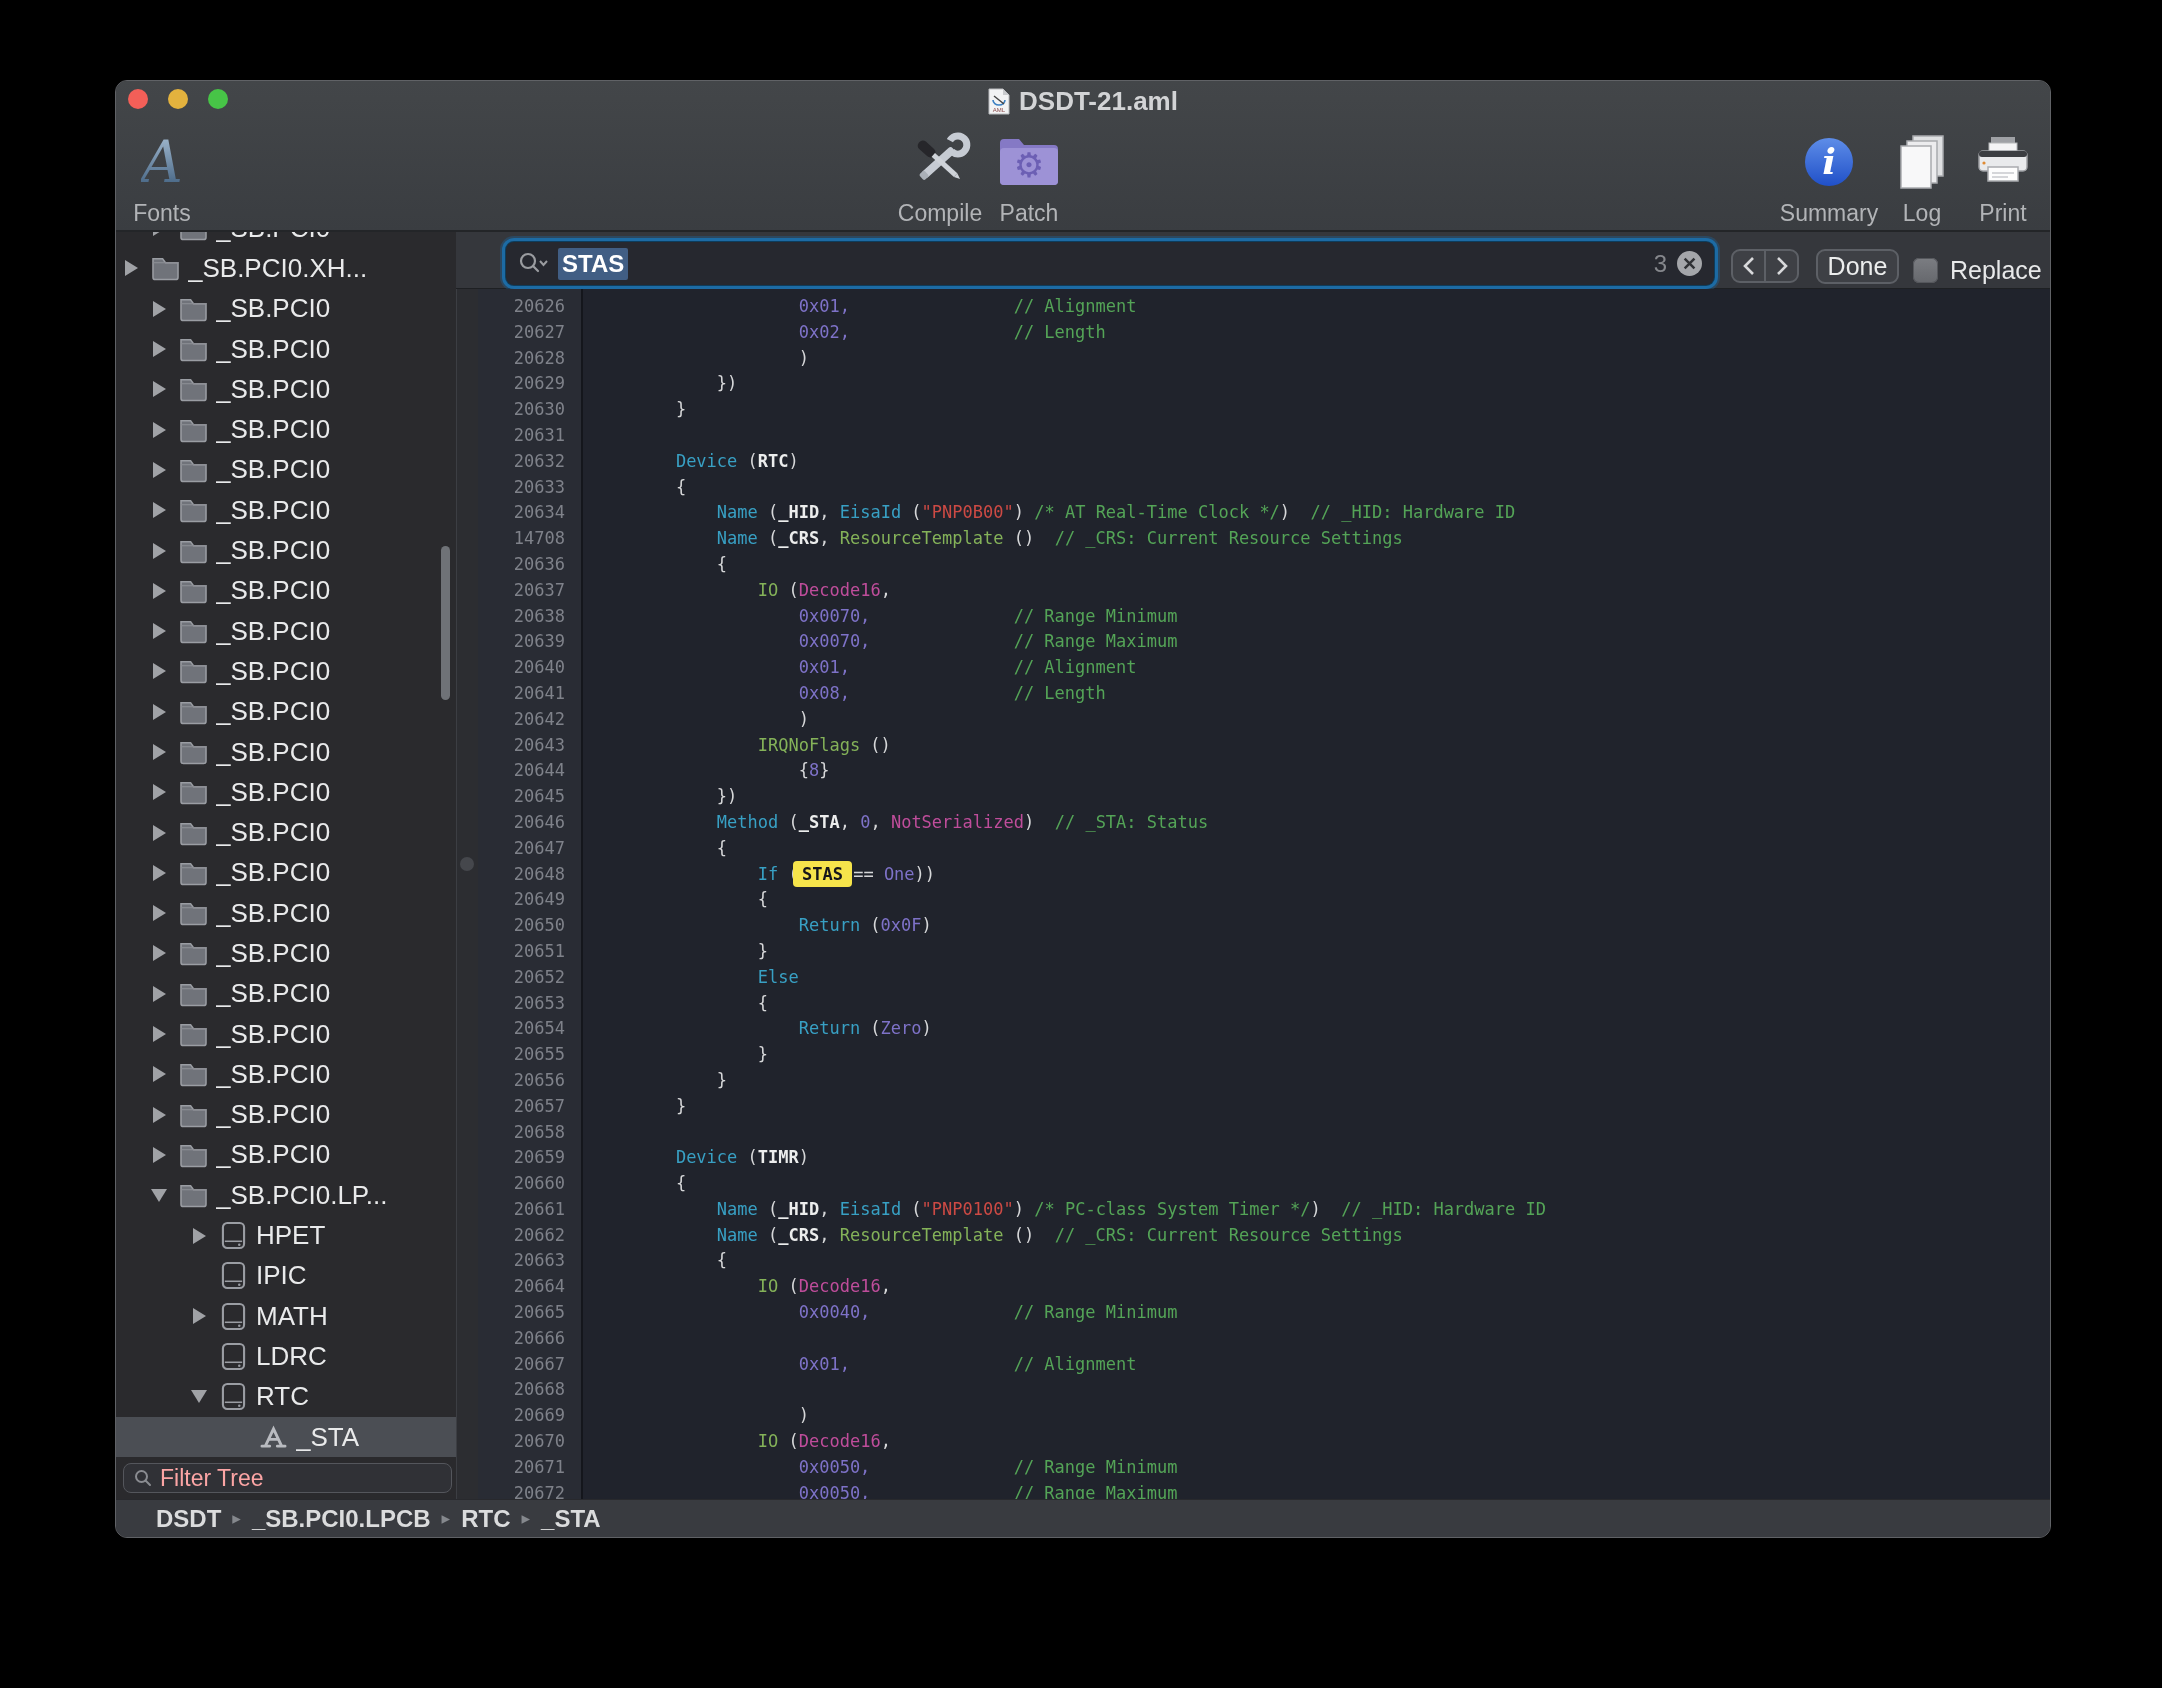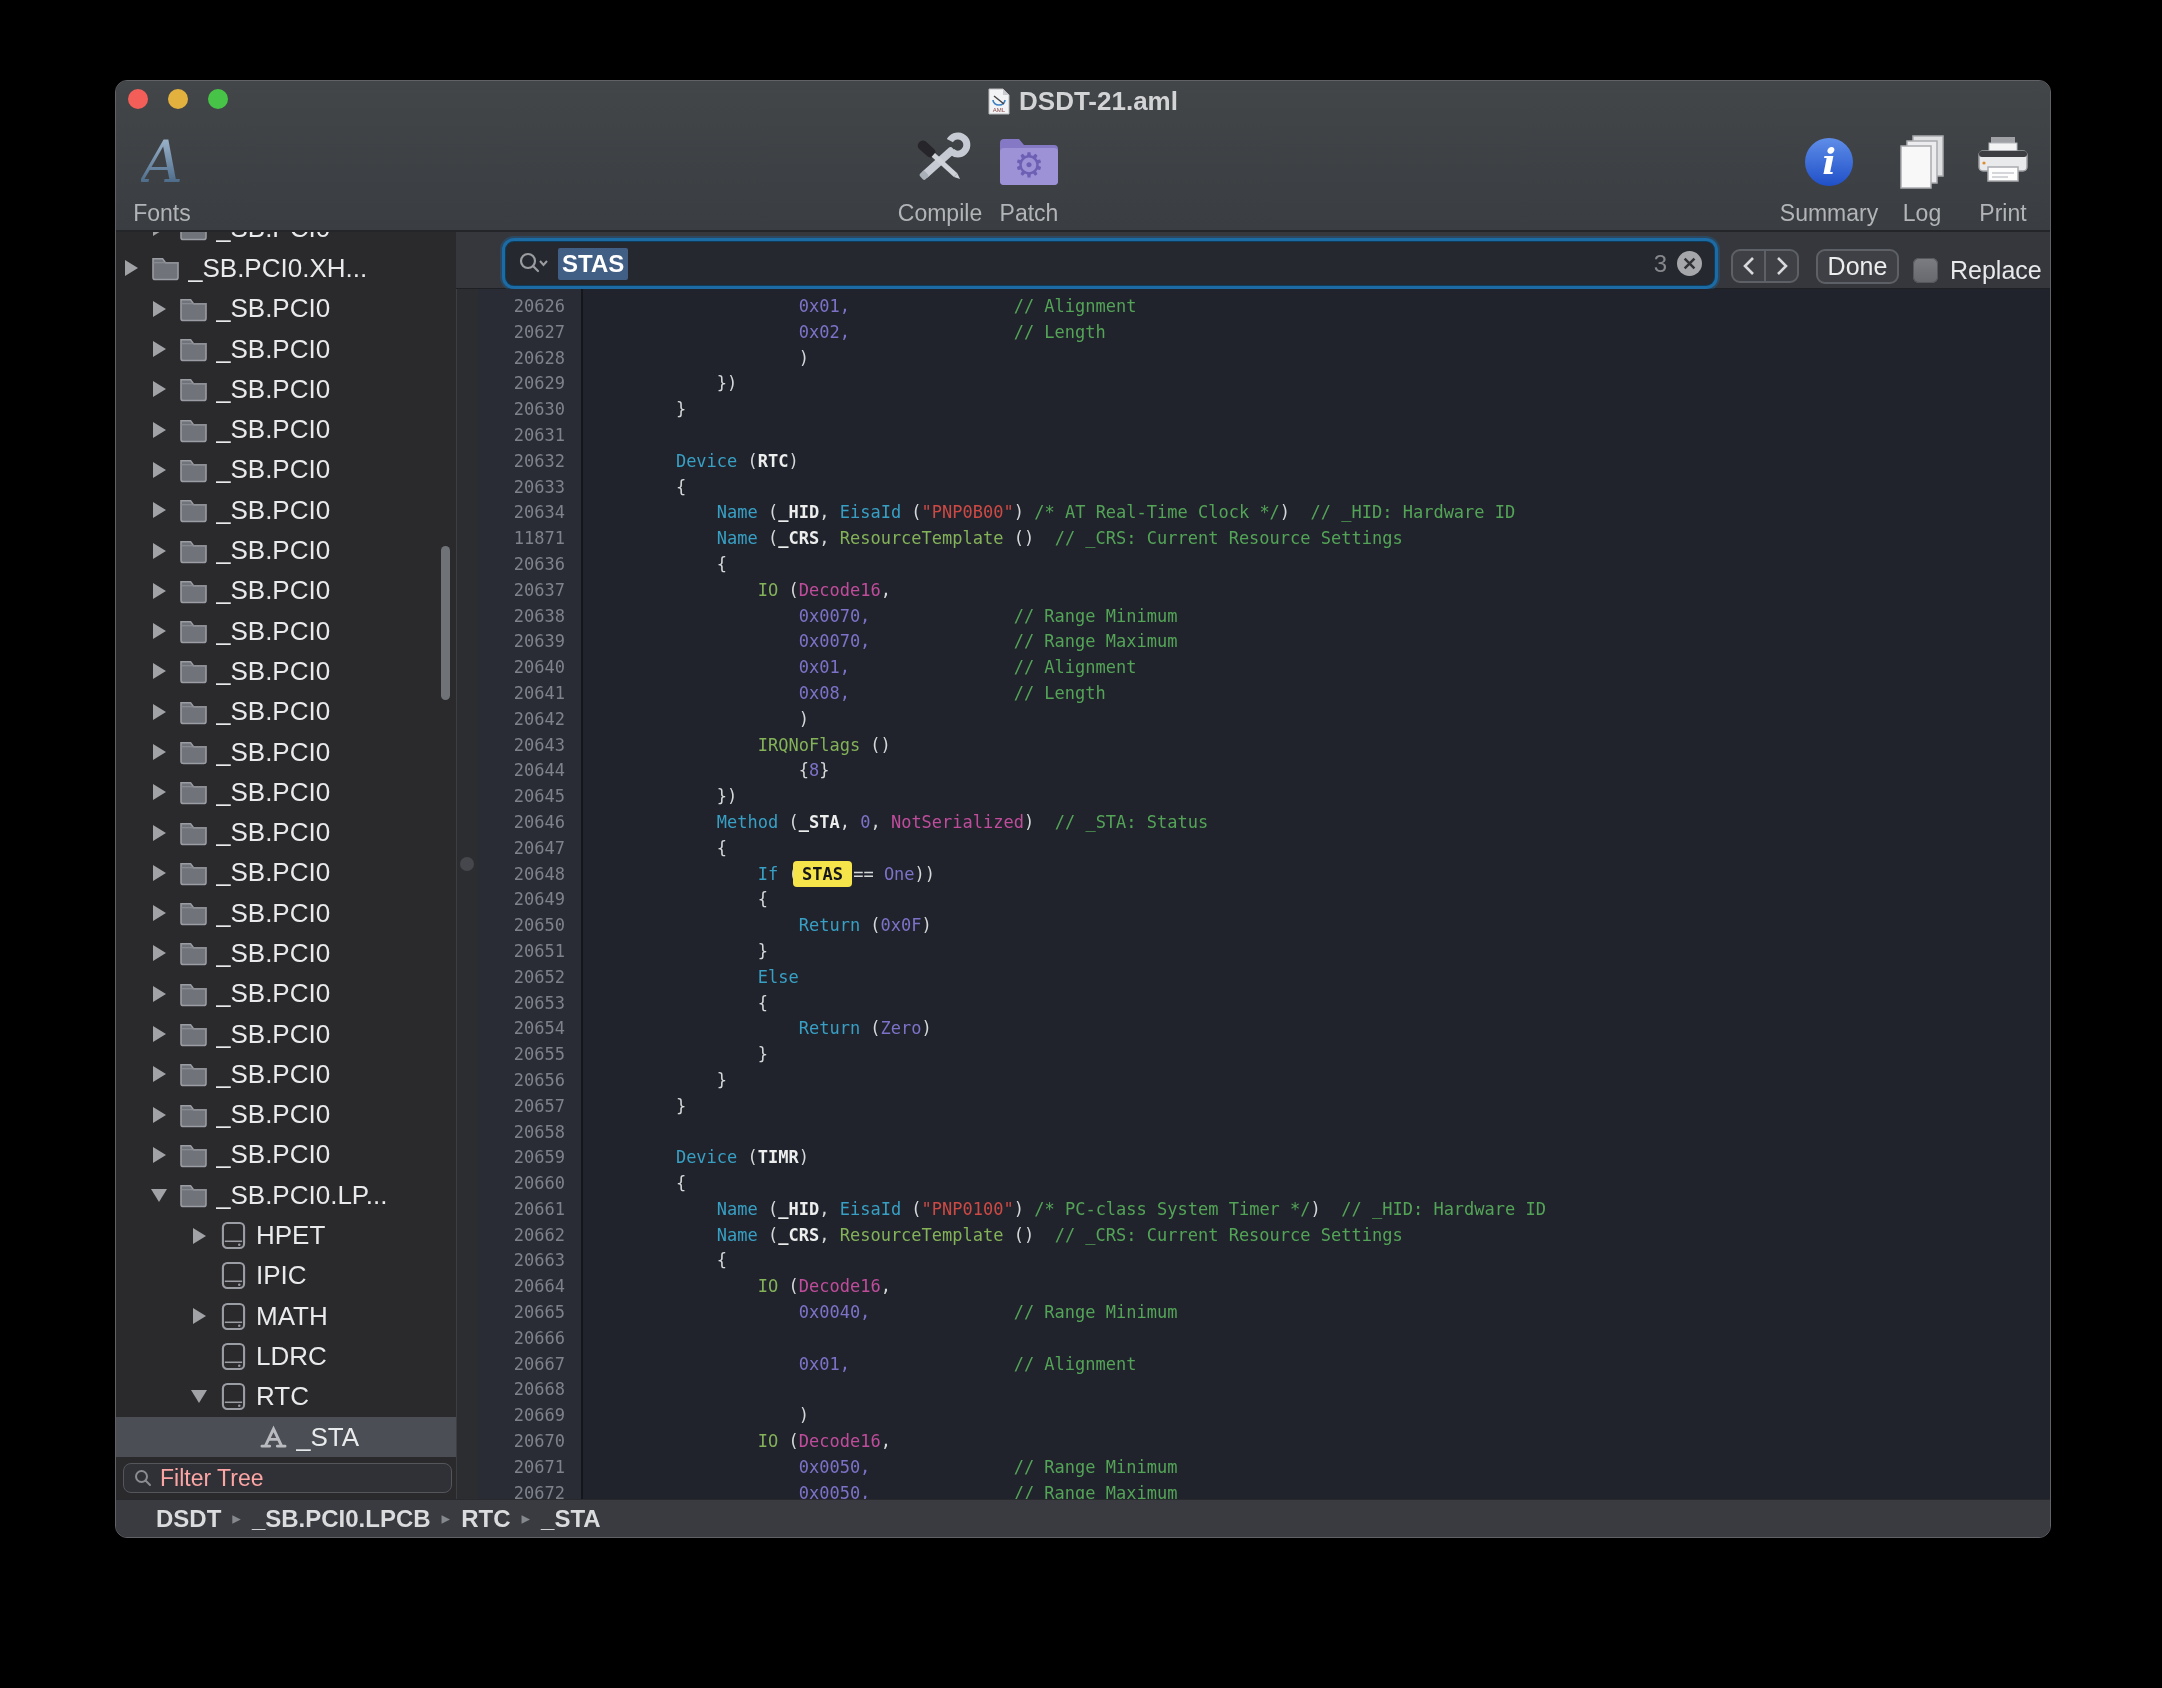--- a/index.html
+++ b/index.html
@@ -564,21 +564,21 @@
       <div>
           <div class="cl"><span class="ln">20626</span><span class="ct"><span class="tk-pl">                    </span><span class="tk-num">0x01,</span><span class="tk-pl">                </span><span class="tk-cm">// Alignment</span></span></div>
           <div class="cl"><span class="ln">20627</span><span class="ct"><span class="tk-pl">                    </span><span class="tk-num">0x02,</span><span class="tk-pl">                </span><span class="tk-cm">// Length</span></span></div>
           <div class="cl"><span class="ln">20628</span><span class="ct"><span class="tk-pl">                    )</span></span></div>
           <div class="cl"><span class="ln">20629</span><span class="ct"><span class="tk-pl">            })</span></span></div>
           <div class="cl"><span class="ln">20630</span><span class="ct"><span class="tk-pl">        }</span></span></div>
           <div class="cl"><span class="ln">20631</span><span class="ct"></span></div>
           <div class="cl"><span class="ln">20632</span><span class="ct"><span class="tk-pl">        </span><span class="tk-kw">Device</span><span class="tk-pl"> (</span><span class="tk-pre">RTC</span><span class="tk-pl">)</span></span></div>
           <div class="cl"><span class="ln">20633</span><span class="ct"><span class="tk-pl">        {</span></span></div>
           <div class="cl"><span class="ln">20634</span><span class="ct"><span class="tk-pl">            </span><span class="tk-kw">Name</span><span class="tk-pl"> (</span><span class="tk-pre">_HID</span><span class="tk-pl">, </span><span class="tk-kw">EisaId</span><span class="tk-pl"> (</span><span class="tk-str">"PNP0B00"</span><span class="tk-pl">) </span><span class="tk-cm">/* AT Real-Time Clock */</span><span class="tk-pl">)  </span><span class="tk-cm">// _HID: Hardware ID</span></span></div>
-          <div class="cl"><span class="ln">11871</span><span class="ct"><span class="tk-pl">            </span><span class="tk-kw">Name</span><span class="tk-pl"> (</span><span class="tk-pre">_CRS</span><span class="tk-pl">, </span><span class="tk-op">ResourceTemplate</span><span class="tk-pl"> ()  </span><span class="tk-cm">// _CRS: Current Resource Settings</span></span></div>
+          <div class="cl"><span class="ln">14708</span><span class="ct"><span class="tk-pl">            </span><span class="tk-kw">Name</span><span class="tk-pl"> (</span><span class="tk-pre">_CRS</span><span class="tk-pl">, </span><span class="tk-op">ResourceTemplate</span><span class="tk-pl"> ()  </span><span class="tk-cm">// _CRS: Current Resource Settings</span></span></div>
           <div class="cl"><span class="ln">20636</span><span class="ct"><span class="tk-pl">            {</span></span></div>
           <div class="cl"><span class="ln">20637</span><span class="ct"><span class="tk-pl">                </span><span class="tk-op">IO</span><span class="tk-pl"> (</span><span class="tk-mg">Decode16</span><span class="tk-pl">,</span></span></div>
           <div class="cl"><span class="ln">20638</span><span class="ct"><span class="tk-pl">                    </span><span class="tk-num">0x0070,</span><span class="tk-pl">              </span><span class="tk-cm">// Range Minimum</span></span></div>
           <div class="cl"><span class="ln">20639</span><span class="ct"><span class="tk-pl">                    </span><span class="tk-num">0x0070,</span><span class="tk-pl">              </span><span class="tk-cm">// Range Maximum</span></span></div>
           <div class="cl"><span class="ln">20640</span><span class="ct"><span class="tk-pl">                    </span><span class="tk-num">0x01,</span><span class="tk-pl">                </span><span class="tk-cm">// Alignment</span></span></div>
           <div class="cl"><span class="ln">20641</span><span class="ct"><span class="tk-pl">                    </span><span class="tk-num">0x08,</span><span class="tk-pl">                </span><span class="tk-cm">// Length</span></span></div>
           <div class="cl"><span class="ln">20642</span><span class="ct"><span class="tk-pl">                    )</span></span></div>
           <div class="cl"><span class="ln">20643</span><span class="ct"><span class="tk-pl">                </span><span class="tk-op">IRQNoFlags</span><span class="tk-pl"> ()</span></span></div>
           <div class="cl"><span class="ln">20644</span><span class="ct"><span class="tk-pl">                    {</span><span class="tk-num">8</span><span class="tk-pl">}</span></span></div>
           <div class="cl"><span class="ln">20645</span><span class="ct"><span class="tk-pl">            })</span></span></div>

